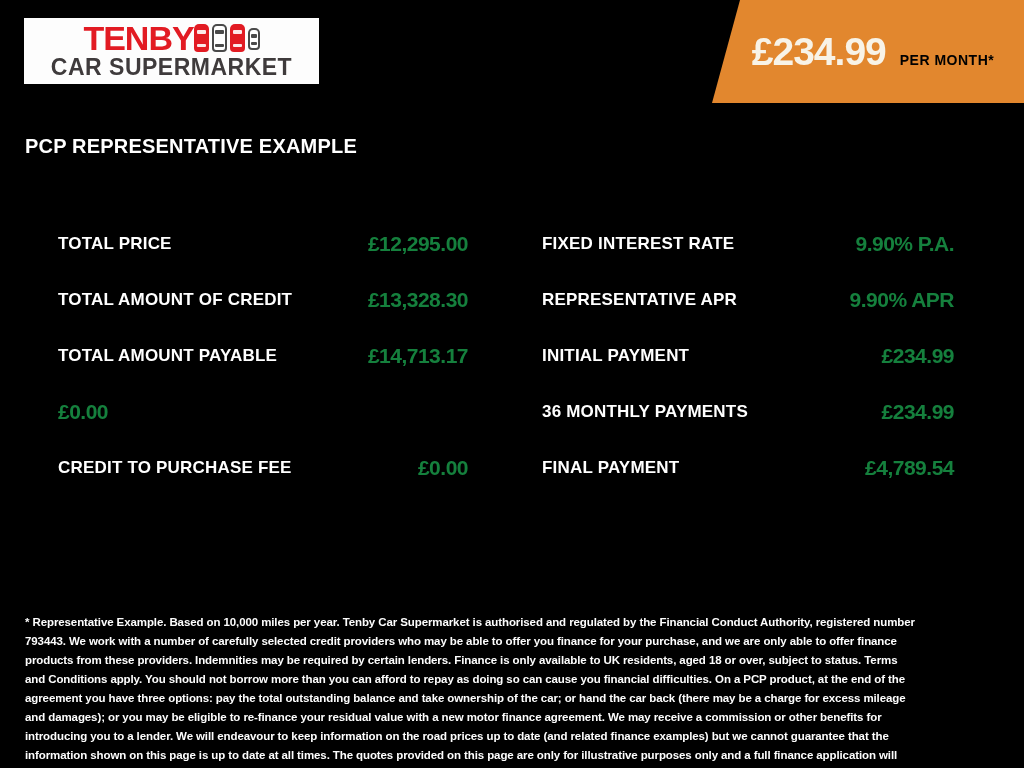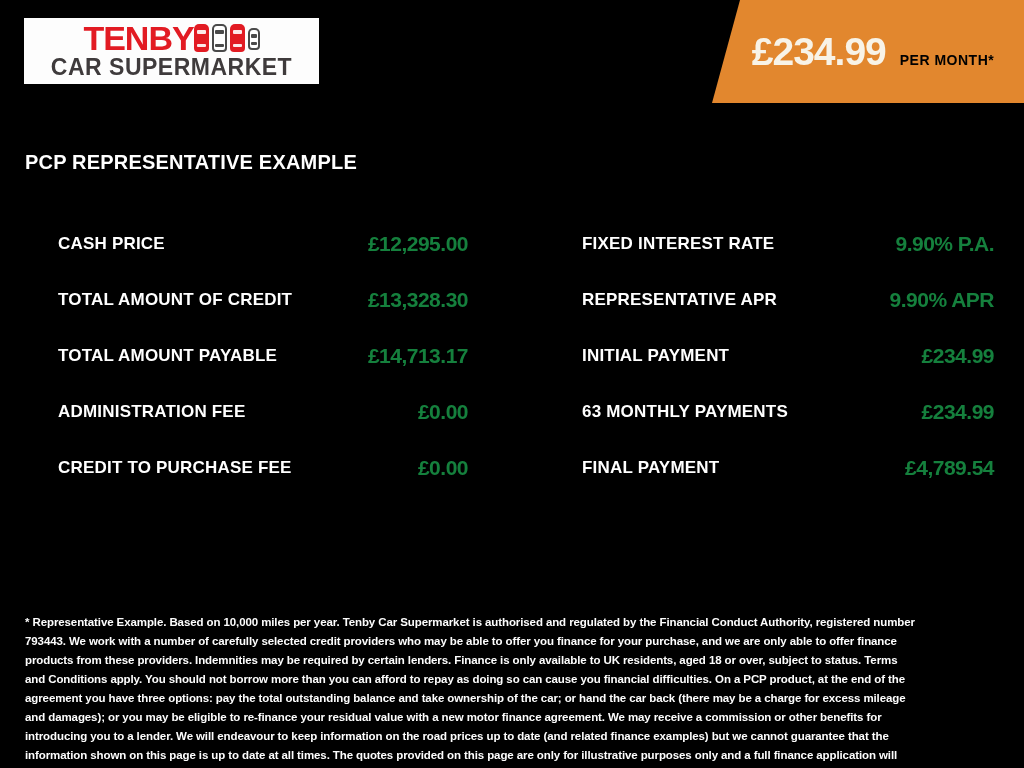--- a/index.html
+++ b/index.html
@@ -54,27 +54,27 @@
   .ribbon-price {
     color:#f8f3e7; font-size:39px; font-weight:bold; letter-spacing:-1px;
   }
   .ribbon-suffix {
     color:#000000; font-size:14px; font-weight:bold; letter-spacing:0.5px;
   }
 
   
   .page-heading {
     position:absolute; left:25px; top:135px;
-    color:#fff; font-size:20px; font-weight:bold; letter-spacing:0.2px;margin-top:16px;
+    color:#fff; font-size:20px; font-weight:bold; letter-spacing:0.2px;
   }
 
   
   .fin-col { position:absolute; top:216px; }
   .fin-col.left  { left:58px;  width:410px; }
-  .fin-col.right { left:582px; width:412px; }
+  .fin-col.right { left:542px; width:412px; }
   .fin-row {
     height:56px; display:flex; align-items:center; justify-content:space-between;
   }
   .fin-label {
     color:#fff; font-size:17px; font-weight:bold; letter-spacing:0.2px;
     white-space:nowrap;
   }
   .fin-value {
     color:#15803d; font-size:21px; font-weight:bold; letter-spacing:-0.5px;
     white-space:nowrap;
@@ -107,33 +107,32 @@
   <div class="ribbon-inner">
     <span class="ribbon-price">£234.99</span>
     <span class="ribbon-suffix">PER MONTH*</span>
   </div>
 </div>
 
 <div class="page-heading">PCP REPRESENTATIVE EXAMPLE</div>
 
 <div class="fin-col left">
   <div class="fin-row">
-    <span class="fin-label">CASH PRICE</span>
+    <span class="fin-label">TOTAL PRICE</span>
     <span class="fin-value">£12,295.00</span>
   </div>
   <div class="fin-row">
     <span class="fin-label">TOTAL AMOUNT OF CREDIT</span>
     <span class="fin-value">£13,328.30</span>
   </div>
   <div class="fin-row">
     <span class="fin-label">TOTAL AMOUNT PAYABLE</span>
     <span class="fin-value">£14,713.17</span>
   </div>
   <div class="fin-row">
-    <span class="fin-label">ADMINISTRATION FEE</span>
     <span class="fin-value">£0.00</span>
   </div>
   <div class="fin-row">
     <span class="fin-label">CREDIT TO PURCHASE FEE</span>
     <span class="fin-value">£0.00</span>
   </div>
 </div>
 
 <div class="fin-col right">
   <div class="fin-row">
@@ -142,21 +141,21 @@
   </div>
   <div class="fin-row">
     <span class="fin-label">REPRESENTATIVE APR</span>
     <span class="fin-value">9.90% APR</span>
   </div>
   <div class="fin-row">
     <span class="fin-label">INITIAL PAYMENT</span>
     <span class="fin-value">£234.99</span>
   </div>
   <div class="fin-row">
-    <span class="fin-label">63 MONTHLY PAYMENTS</span>
+    <span class="fin-label">36 MONTHLY PAYMENTS</span>
     <span class="fin-value">£234.99</span>
   </div>
   <div class="fin-row">
     <span class="fin-label">FINAL PAYMENT</span>
     <span class="fin-value">£4,789.54</span>
   </div>
 </div>
 
 <div class="disclaimer">* Representative Example. Based on 10,000 miles per year. Tenby Car Supermarket is authorised and regulated by the Financial Conduct Authority, registered number 793443. We work with a number of carefully selected credit providers who may be able to offer you finance for your purchase, and we are only able to offer finance products from these providers. Indemnities may be required by certain lenders. Finance is only available to UK residents, aged 18 or over, subject to status. Terms and Conditions apply. You should not borrow more than you can afford to repay as doing so can cause you financial difficulties. On a PCP product, at the end of the agreement you have three options: pay the total outstanding balance and take ownership of the car; or hand the car back (there may be a charge for excess mileage and damages); or you may be eligible to re-finance your residual value with a new motor finance agreement. We may receive a commission or other benefits for introducing you to a lender. We will endeavour to keep information on the road prices up to date (and related finance examples) but we cannot guarantee that the information shown on this page is up to date at all times. The quotes provided on this page are only for illustrative purposes only and a full finance application will have to be made to determine the exact details (all applications are subject to an underwriting decision and are subject to status). Tenby Car Supermarket acts as a credit broker and not a lender. Address: 166 Camford Way, Luton, LU3 3AN</div>
 

